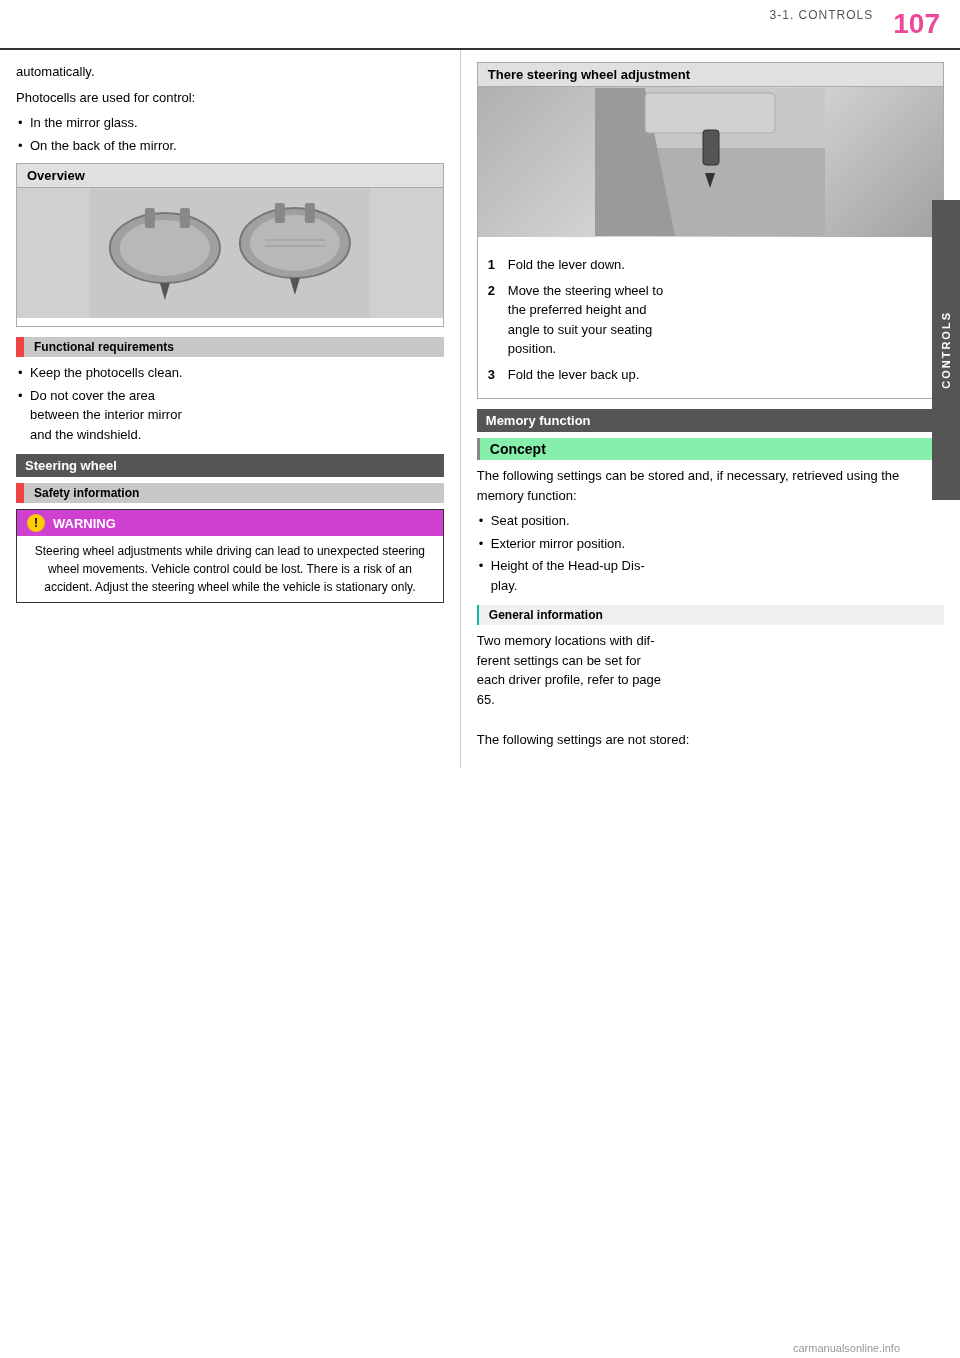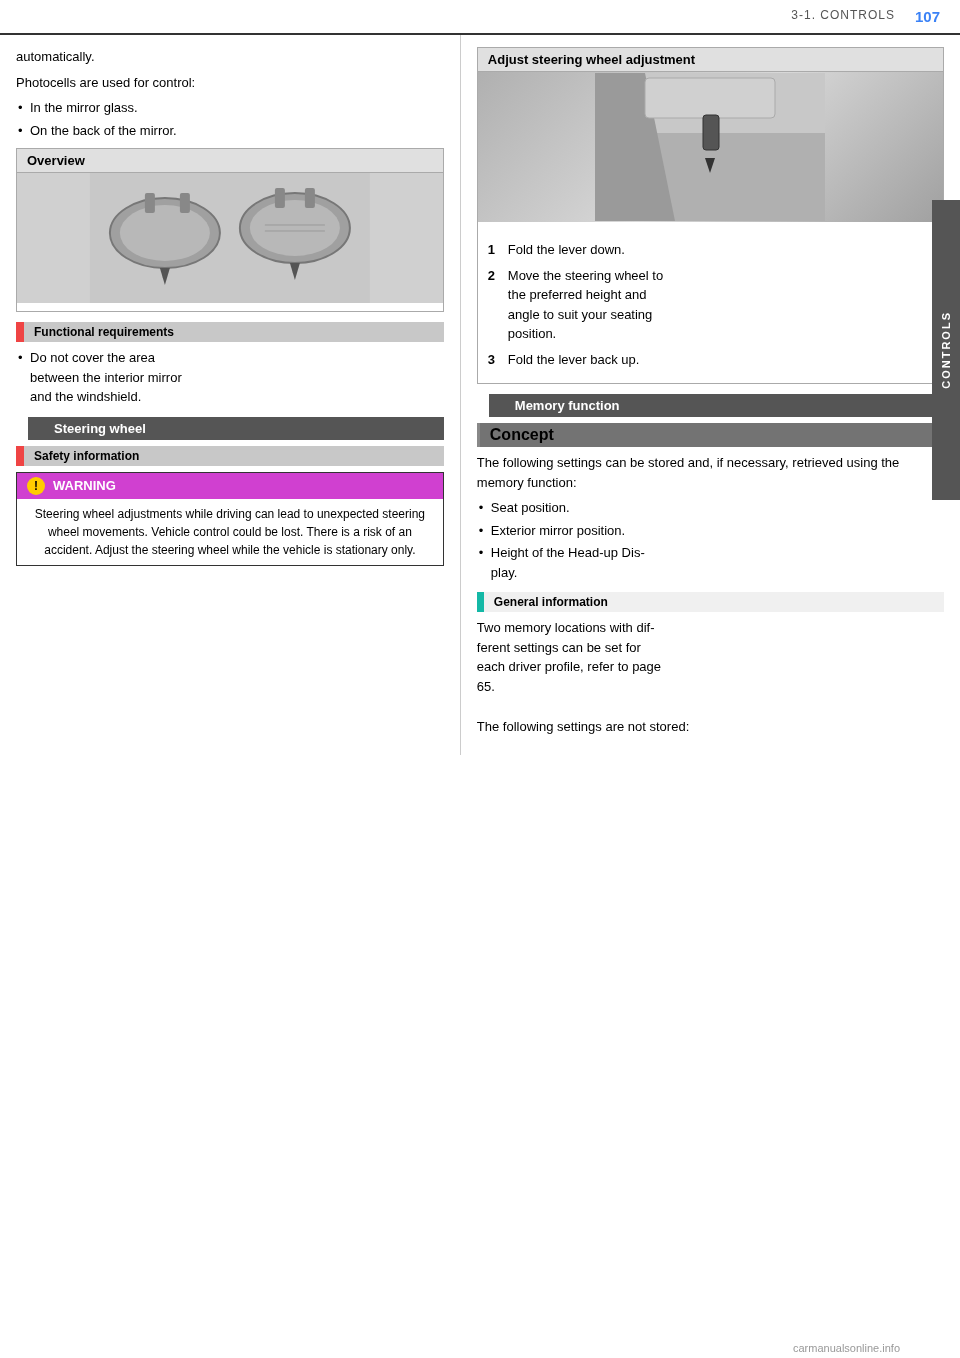--- a/index.html
+++ b/index.html
@@ -26,23 +26,23 @@
     .page-header-right {
       display: flex;
       gap: 20px;
     }
     .section-label {
       font-size: 12px;
       color: #555;
       letter-spacing: 1px;
     }
     .page-number {
-      font-size: 15px;
-      font-weight: bold;
-      color: #3b82f6;
+      font-size: 28px;
+      font-weight: bold;
+      color: #ec4899;
     }
 
     .main-content {
       display: flex;
       padding: 0;
     }
 
     .left-column {
       width: 48%;
       padding: 12px 16px;
@@ -91,25 +91,24 @@
       padding: 3px 10px;
       font-weight: bold;
       font-size: 12px;
       margin-bottom: 6px;
       border-left: 8px solid #ef4444;
     }
 
     .dark-section-header {
       background: #555;
       color: #fff;
-      padding: 4px 26px;
+      padding: 4px 9px;
       font-weight: bold;
       font-size: 13px;
       margin-bottom: 6px;
-      margin-left: 12px;
     }
 
     .section-inner {
       padding: 8px 10px;
     }
 
     
     .overview-image {
       width: 100%;
       height: 130px;
@@ -181,29 +180,29 @@
       margin-bottom: 6px;
       line-height: 1.5;
     }
     .num-bold {
       font-weight: bold;
       min-width: 14px;
     }
 
     .concept-box {
       border-left: 3px solid #888;
-      background: #737373;
+      background: #86efac;
       padding: 3px 10px;
       font-weight: bold;
-      font-size: 16px;
+      font-size: 14px;
       margin-bottom: 6px;
     }
 
     .general-info-box {
-      border-left: 7px solid #14b8a6;
+      border-left: 2px solid #14b8a6;
       background: #f0f0f0;
       padding: 3px 10px;
       font-weight: bold;
       font-size: 12px;
       margin-bottom: 6px;
       margin-top: 8px;
     }
 
     
     .watermark {
@@ -284,20 +283,21 @@
 
           <polygon points="200,90 210,90 205,107" fill="#555"></polygon>
           <rect x="203" y="90" width="4" height="10" fill="#555"></rect>
         </svg>
       </div>
     </div>
 
     <div style="margin-bottom:10px;">
       <div class="sub-section-header">Functional requirements</div>
       <ul class="bullet-list">
+        <li>Keep the photocells clean.</li>
         <li>Do not cover the area<br>between the interior mirror<br>and the windshield.</li>
       </ul>
     </div>
 
     <div class="dark-section-header">Steering wheel</div>
 
     <div style="margin-bottom:8px;">
       <div class="sub-section-header">Safety information</div>
 
       <div class="warning-box">
@@ -307,21 +307,21 @@
         </div>
         <div class="warning-content">Steering wheel adjustments while driving can lead to unexpected steering wheel movements. Vehicle control could be lost. There is a risk of an accident. Adjust the steering wheel while the vehicle is stationary only.</div>
       </div>
     </div>
 
   </div>
 
   <div class="right-column">
 
     <div class="section-box" style="margin-bottom:10px;">
-      <div class="section-box-header">Adjust steering wheel adjustment</div>
+      <div class="section-box-header">There steering wheel adjustment</div>
 
       <div class="steering-image">
         <svg width="230" height="148" viewBox="0 0 230 148" xmlns="http://www.w3.org/2000/svg">
 
           <rect width="230" height="148" fill="#b0b0b0"></rect>
 
           <rect x="0" y="0" width="230" height="60" fill="#c8c8c8"></rect>
 
           <polygon points="0,0 50,0 80,148 0,148" fill="#9a9a9a"></polygon>
 

